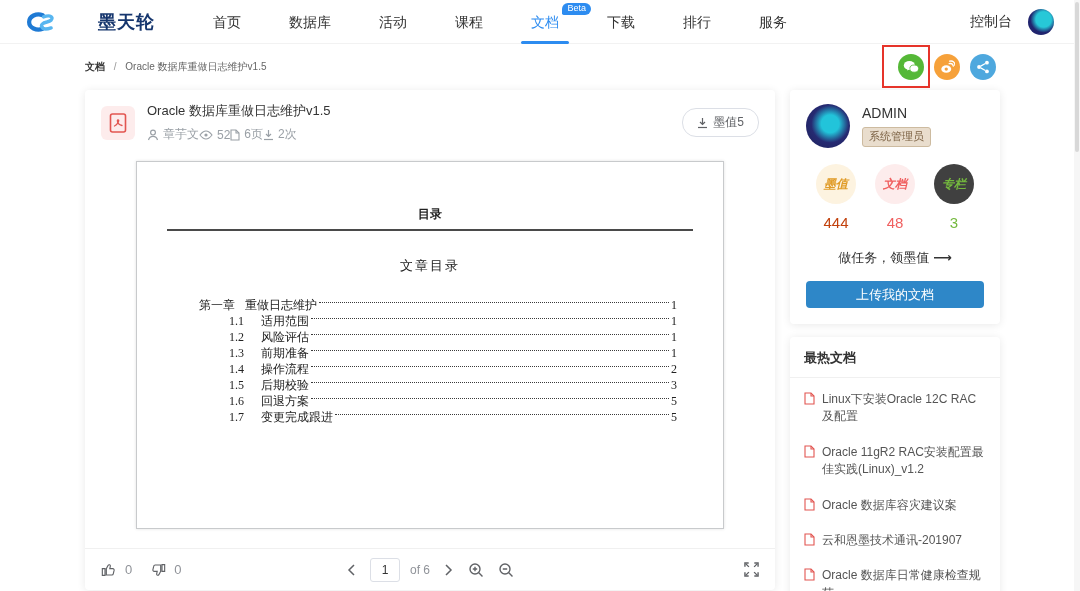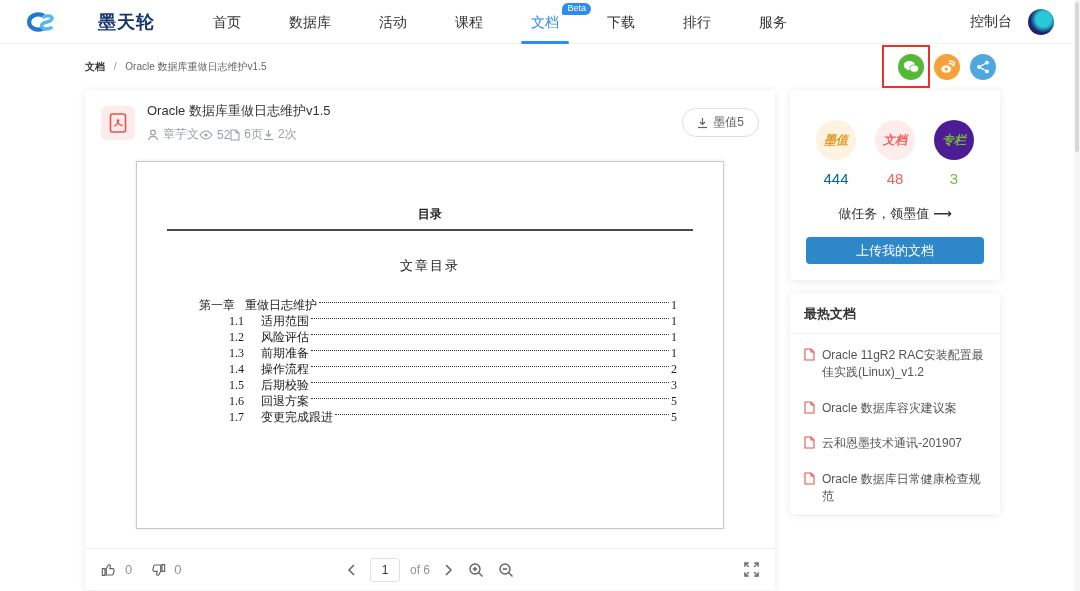--- a/index.html
+++ b/index.html
@@ -95,24 +95,24 @@
     background:radial-gradient(circle at 55% 45%, #22c4da 0 26%, #262a72 55%, #1b1e55 100%); }
   .profile-name { font-size:14px; color:#333; margin-bottom:5px; }
   .role-badge { display:inline-block; font-size:11px; color:#7c6244; background:#e9ddcd;
     border:1px solid #cdbba0; border-radius:3px; padding:1px 6px 2px; }
   .stats { display:flex; justify-content:space-between; margin:16px 2px 0; text-align:center; }
   .stat { width:56px; }
   .stat-bubble { width:40px; height:40px; border-radius:50%; margin:0 auto; display:flex;
     align-items:center; justify-content:center; font-size:12px; font-weight:bold; font-style:italic; }
   .stat-value { margin-top:10px; font-size:15px; }
   .stat.mo  .stat-bubble { background:#fdf3e0; color:#e09b27; }
-  .stat.mo  .stat-value  { color:#0369a1; }
+  .stat.mo  .stat-value  { color:#c2410c; }
   .stat.doc .stat-bubble { background:#fdecec; color:#f05f5f; }
   .stat.doc .stat-value  { color:#f05f5f; }
-  .stat.col .stat-bubble { background:#4c1d95; color:#74b93e; }
+  .stat.col .stat-bubble { background:#404040; color:#74b93e; }
   .stat.col .stat-value  { color:#74b93e; }
   .task-line { text-align:center; font-size:13px; color:#333; margin-top:18px; cursor:pointer; }
   .task-line .arrow { font-weight:bold; margin-left:4px; }
   .upload-btn { display:block; width:100%; margin-top:14px; height:27px; background:#2e87c8;
     color:#fff; border:none; border-radius:4px; font-size:13px; cursor:pointer; }
 
   .hot-head { font-size:13px; font-weight:bold; color:#333; padding:12px 14px 10px;
     border-bottom:1px solid #f0f0f0; }
   .hot-list { padding:4px 14px 0; }
   .hot-item { display:flex; gap:7px; padding:9px 0; font-size:12px; color:#555;
@@ -347,20 +347,27 @@
               <path d="M2 2l3.2 3.2 M14 2l-3.2 3.2 M14 14l-3.2-3.2 M2 14l3.2-3.2" stroke="#606266" stroke-width="1.5"></path>
             </svg>
           </button>
         </div>
       </div>
     </section>
 
     <aside class="right-col">
 
       <div class="side-card profile">
+        <div class="profile-top">
+          <div class="profile-avatar"></div>
+          <div>
+            <div class="profile-name">ADMIN</div>
+            <span class="role-badge">系统管理员</span>
+          </div>
+        </div>
         <div class="stats">
           <div class="stat mo">
             <div class="stat-bubble">墨值</div>
             <div class="stat-value">444</div>
           </div>
           <div class="stat doc">
             <div class="stat-bubble">文档</div>
             <div class="stat-value">48</div>
           </div>
           <div class="stat col">
@@ -375,41 +382,48 @@
       </div>
 
       <div class="side-card">
         <div class="hot-head">最热文档</div>
         <div class="hot-list">
           <div class="hot-item">
             <svg width="11" height="13" viewBox="0 0 11 13">
                 <path d="M1 1h6l3 3v8H1z" fill="none" stroke="#e25550" stroke-width="1.1"></path>
                 <path d="M7 1v3h3" fill="none" stroke="#e25550" stroke-width="1.1"></path>
               </svg>
-            <span>Oracle 11gR2 RAC安装配置最佳实践(Linux)_v1.2</span>
+            <span>Linux下安装Oracle 12C RAC及配置</span>
           </div>
           <div class="hot-item">
             <svg width="11" height="13" viewBox="0 0 11 13">
                 <path d="M1 1h6l3 3v8H1z" fill="none" stroke="#e25550" stroke-width="1.1"></path>
                 <path d="M7 1v3h3" fill="none" stroke="#e25550" stroke-width="1.1"></path>
               </svg>
-            <span>Oracle 数据库容灾建议案</span>
+            <span>Oracle 11gR2 RAC安装配置最佳实践(Linux)_v1.2</span>
           </div>
           <div class="hot-item">
             <svg width="11" height="13" viewBox="0 0 11 13">
                 <path d="M1 1h6l3 3v8H1z" fill="none" stroke="#e25550" stroke-width="1.1"></path>
                 <path d="M7 1v3h3" fill="none" stroke="#e25550" stroke-width="1.1"></path>
               </svg>
-            <span>云和恩墨技术通讯-201907</span>
+            <span>Oracle 数据库容灾建议案</span>
           </div>
           <div class="hot-item">
             <svg width="11" height="13" viewBox="0 0 11 13">
                 <path d="M1 1h6l3 3v8H1z" fill="none" stroke="#e25550" stroke-width="1.1"></path>
                 <path d="M7 1v3h3" fill="none" stroke="#e25550" stroke-width="1.1"></path>
               </svg>
+            <span>云和恩墨技术通讯-201907</span>
+          </div>
+          <div class="hot-item">
+            <svg width="11" height="13" viewBox="0 0 11 13">
+                <path d="M1 1h6l3 3v8H1z" fill="none" stroke="#e25550" stroke-width="1.1"></path>
+                <path d="M7 1v3h3" fill="none" stroke="#e25550" stroke-width="1.1"></path>
+              </svg>
             <span>Oracle 数据库日常健康检查规范</span>
           </div>
         </div>
 
       </div>
 
     </aside>
   </div>
 </div>
 

